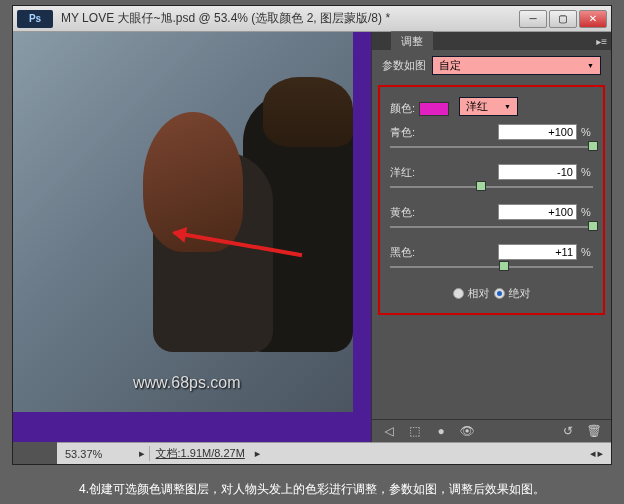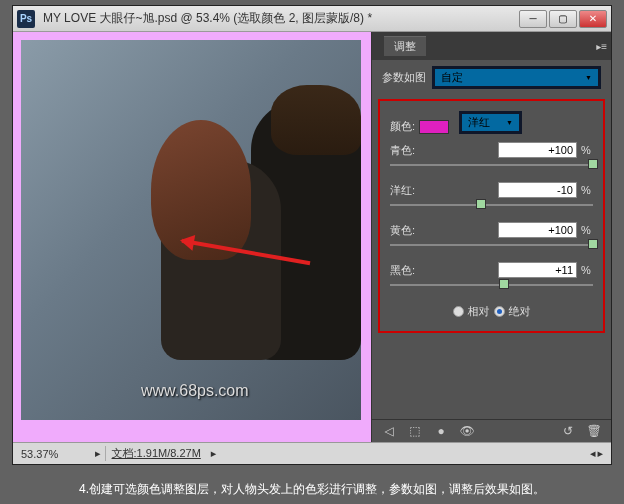--- a/index.html
+++ b/index.html
@@ -1,60 +1,60 @@
 <!DOCTYPE html>
 <html><head>
   <meta charset="utf-8">
   <style>
     * { margin: 0; padding: 0; box-sizing: border-box; font-family: "Microsoft YaHei", Arial, sans-serif; }
     body { background: #626262; width: 624px; height: 504px; overflow: hidden; position: relative; }
     .window { background: #535353; border: 1px solid #222; width: 600px; margin: 5px auto 0; }
     .titlebar { background: linear-gradient(#e8e8e8, #d0d0d0); height: 26px; display: flex; align-items: center; padding: 0 4px; border-bottom: 1px solid #999; }
-    .ps-icon { width: 18px; height: 18px; background: #1a2e4a; color: #a9d4ff; font-size: 10px; font-weight: bold; display: flex; align-items: center; justify-content: center; border-radius: 2px; margin-right: 8px; }
+    .ps-icon { width: 36px; height: 18px; background: #1a2e4a; color: #a9d4ff; font-size: 10px; font-weight: bold; display: flex; align-items: center; justify-content: center; border-radius: 2px; margin-right: 8px; }
     .title-text { font-size: 12px; color: #333; flex: 1; }
     .win-controls { display: flex; gap: 2px; }
     .win-btn { width: 28px; height: 18px; border: 1px solid #888; border-radius: 2px; display: flex; align-items: center; justify-content: center; font-size: 10px; }
     .win-min { background: linear-gradient(#f0f0f0,#ccc); }
     .win-max { background: linear-gradient(#f0f0f0,#ccc); }
     .win-close { background: linear-gradient(#e88,#c33); color: #fff; }
     .content { display: flex; height: 410px; position: relative; }
-    .canvas-area { flex: 1; background: #f0abfc; position: relative; padding: 8px; }
+    .canvas-area { flex: 1; background: #4c1d95; position: relative; padding: 0; }
     .canvas { width: 340px; height: 380px; background: linear-gradient(135deg,#8a9ba8 0%,#6a7a88 40%,#4a5560 100%); position: relative; overflow: hidden; }
     .figure1 { position: absolute; left: 140px; top: 120px; width: 120px; height: 200px; background: #2a2520; border-radius: 60px 50px 20px 20px; }
     .hair1 { position: absolute; left: 130px; top: 80px; width: 100px; height: 140px; background: linear-gradient(160deg,#7a4530,#4a2818); border-radius: 50% 50% 30% 40%; }
     .figure2 { position: absolute; left: 230px; top: 60px; width: 110px; height: 260px; background: #1a1815; border-radius: 50px 40px 20px 20px; }
     .hair2 { position: absolute; left: 250px; top: 45px; width: 90px; height: 70px; background: linear-gradient(#3a2818,#2a1c10); border-radius: 40% 45% 20% 30%; }
     .arrow { position: absolute; left: 160px; top: 210px; width: 130px; height: 4px; background: #e02020; transform: rotate(10deg); }
     .arrow::before { content: ""; position: absolute; left: -10px; top: -6px; border: 8px solid transparent; border-right: 14px solid #e02020; }
     .watermark { position: absolute; bottom: 20px; left: 120px; color: #ddd; font-size: 16px; text-shadow: 1px 1px 2px #000; }
     .panel { width: 240px; background: #535353; border-left: 1px solid #333; display: flex; flex-direction: column; }
-    .panel-tabs { display: flex; background: #3a3a3a; height: 28px; align-items: center; padding-left: 12px; }
+    .panel-tabs { display: flex; background: #3a3a3a; height: 18px; align-items: center; padding-left: 19px; }
     .tab { color: #ddd; font-size: 11px; padding: 2px 10px; background: #535353; border-top: 1px solid #666; }
     .panel-close { margin-left: auto; margin-right: 4px; color: #ccc; font-size: 10px; }
     .panel-row { display: flex; align-items: center; padding: 6px 10px; font-size: 11px; color: #ddd; }
-    .dropdown { background: #0369a1; color: #000; border: 3px solid #0f172a; padding: 1px 6px; font-size: 11px; display: inline-flex; align-items: center; margin-left: 6px; }
+    .dropdown { background: #fca5a5; color: #000; border: 1px solid #0f172a; padding: 1px 6px; font-size: 11px; display: inline-flex; align-items: center; margin-left: 6px; }
     .dropdown-wide { flex: 1; justify-content: space-between; }
     .dropdown::after { content: "▼"; font-size: 7px; margin-left: 16px; }
     .settings-box { border: 2px solid #c00; margin: 4px 6px; padding: 6px 4px; }
     .color-row { display: flex; align-items: flex-end; font-size: 11px; color: #ddd; padding: 4px 6px; }
     .color-swatch { width: 30px; height: 14px; background: #e020c0; border: 1px solid #333; margin: 0 4px; }
     .slider-row { padding: 4px 6px 2px; }
     .slider-label-row { display: flex; align-items: center; font-size: 11px; color: #ddd; }
     .slider-label { width: 40px; }
     .slider-input { width: 79px; background: #fff; border: 1px solid #888; font-size: 11px; text-align: right; padding: 1px 3px; margin-left: auto; }
     .slider-pct { margin-left: 4px; width: 12px; }
     .slider-track { height: 2px; background: #888; position: relative; margin: 6px 0 10px; }
     .slider-thumb { position: absolute; width: 10px; height: 10px; background: #a0d8a0; border: 1px solid #333; top: -5px; transform: translateX(-50%); }
     .radio-row { display: flex; justify-content: center; gap: 4px; font-size: 11px; color: #ddd; padding: 6px 0; }
     .radio { display: inline-flex; align-items: center; gap: 4px; }
     .radio-dot { width: 11px; height: 11px; border-radius: 50%; border: 1px solid #999; background: #ddd; display: inline-flex; align-items: center; justify-content: center; }
     .radio-dot.checked::after { content: ""; width: 5px; height: 5px; border-radius: 50%; background: #2060c0; }
     .panel-footer { display: flex; padding: 4px 8px; gap: 8px; border-top: 1px solid #333; margin-top: auto; }
     .foot-icon { width: 18px; height: 14px; color: #ccc; font-size: 12px; display: flex; align-items: center; justify-content: center; }
-    .statusbar { background: #d8d8d8; height: 22px; display: flex; align-items: center; font-size: 11px; color: #333; padding: 0 8px; border-top: 1px solid #999; }
+    .statusbar { background: #d8d8d8; height: 22px; display: flex; align-items: center; font-size: 11px; color: #333; padding: 0 8px; border-top: 1px solid #999; margin-left: 44px; }
     .status-zoom { width: 70px; }
     .status-arrow { padding: 0 4px; }
     .status-doc { padding: 0 6px; border-left: 1px solid #aaa; text-decoration: underline; }
     .status-scroll { flex: 1; display: flex; justify-content: flex-end; gap: 2px; }
     .caption { text-align: center; color: #ffffff; font-size: 12px; margin-top: 16px; }
   </style>
 </head>
 <body>
 
 <div class="window">

